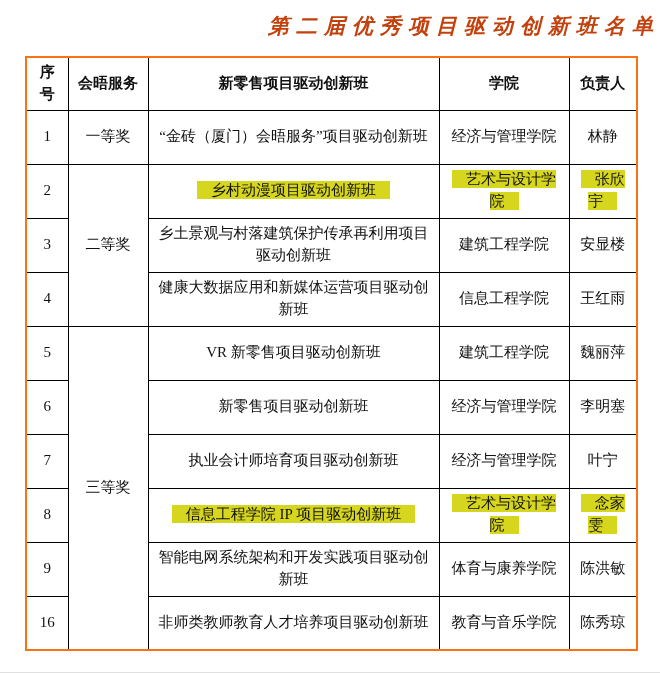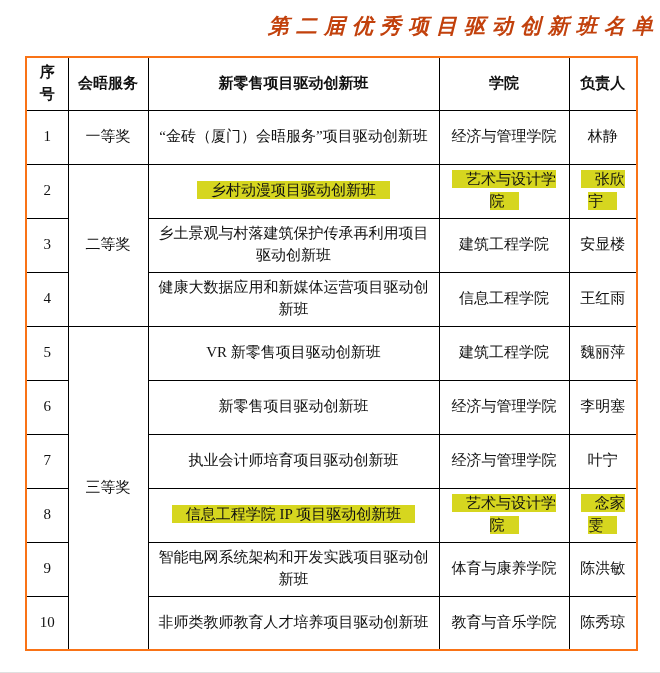--- a/index.html
+++ b/index.html
@@ -135,20 +135,20 @@
           <td class="cell-college hl-row"><span class="hl-text">艺术与设计学院</span></td>
           <td class="cell-person hl-row"><span class="hl-text">念家雯</span></td>
         </tr>
         <tr>
           <td class="cell-no">9</td>
           <td class="cell-project"><span>智能电网系统架构和开发实践项目驱动创新班</span></td>
           <td class="cell-college"><span>体育与康养学院</span></td>
           <td class="cell-person"><span>陈洪敏</span></td>
         </tr>
         <tr>
-          <td class="cell-no">10</td>
+          <td class="cell-no">16</td>
           <td class="cell-project"><span>非师类教师教育人才培养项目驱动创新班</span></td>
           <td class="cell-college"><span>教育与音乐学院</span></td>
           <td class="cell-person"><span>陈秀琼</span></td>
         </tr>
       </tbody>
   </table>
 </div>
 
 </body></html>

